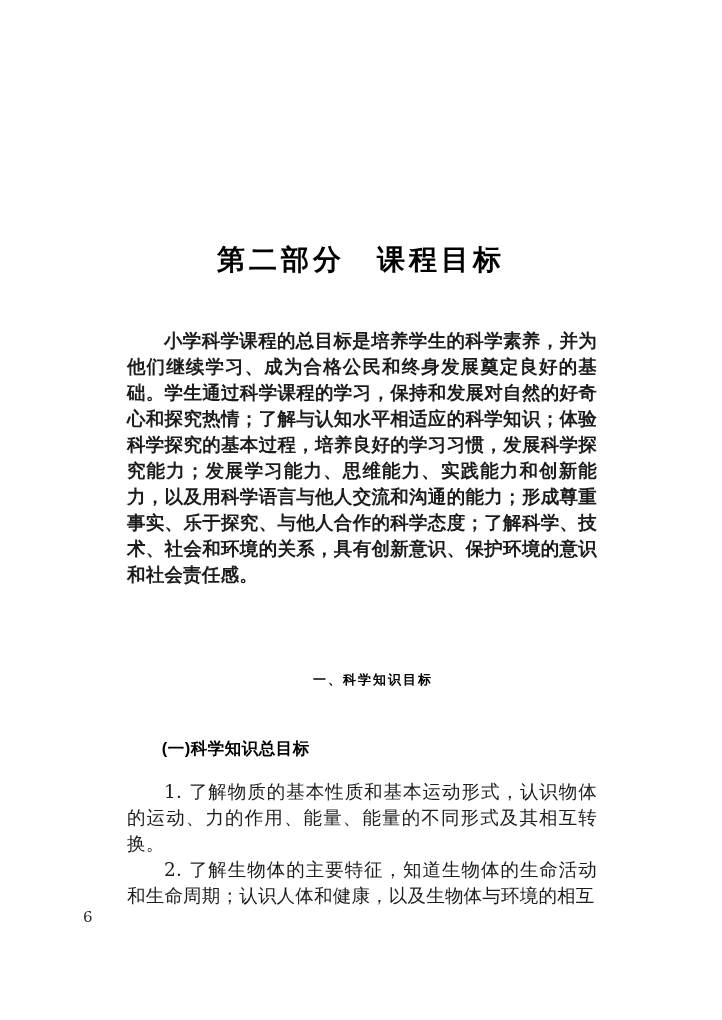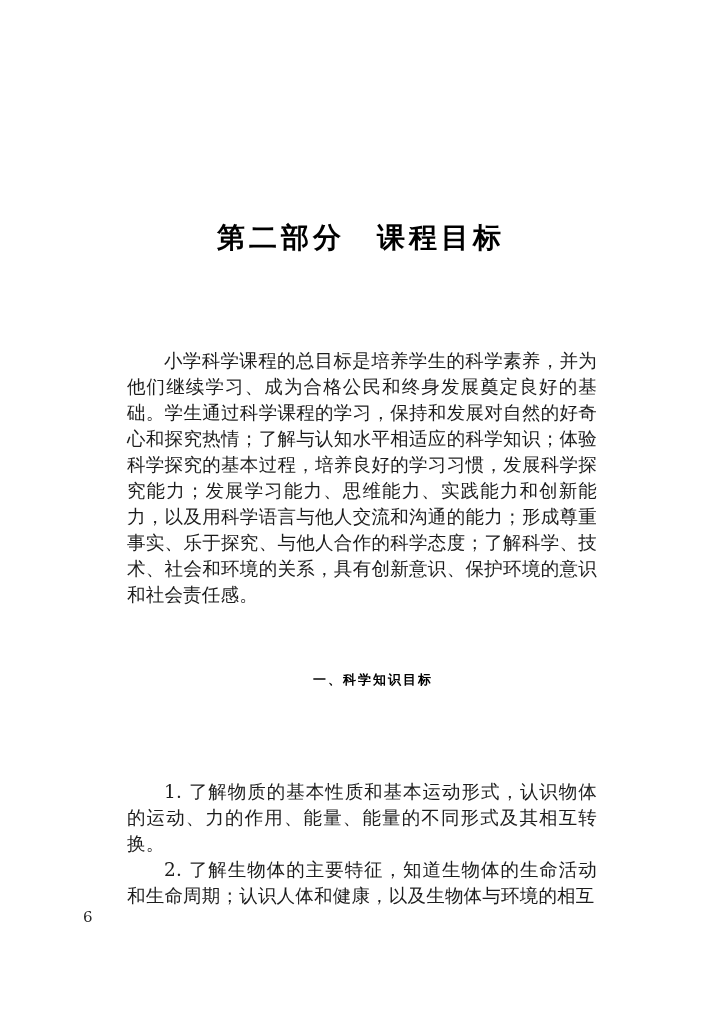--- a/index.html
+++ b/index.html
@@ -11,21 +11,21 @@
     position: relative;
     width: 722px;
     height: 1020px;
     background: #ffffff;
     overflow: hidden;
     font-family: "DejaVu Serif", "Liberation Serif", serif;
     color: #1c1c1c;
   }
   .doc-title {
     position: absolute;
-    top: 219px;
+    top: 241px;
     left: 0;
     width: 722px;
     text-align: center;
     font-family: "Liberation Sans", "DejaVu Sans", sans-serif;
     font-weight: bold;
     font-size: 28px;
     letter-spacing: 4px;
     color: #000000;
     white-space: nowrap;
   }
@@ -38,21 +38,21 @@
     letter-spacing: 0.2px;
     text-align: justify;
     text-justify: inter-character;
     color: #1c1c1c;
   }
   .body-block p {
     margin: 0;
     padding: 0;
     text-indent: 2em;
   }
-  .intro-block { top: 348px; }
+  .intro-block { top: 328px; font-weight: bold; }
   .items-block { top: 779px; }
   .section-heading {
     position: absolute;
     top: 671px;
     left: 0;
     width: 722px;
     text-align: center;
     font-family: "Liberation Sans", "DejaVu Sans", sans-serif;
     font-weight: bold;
     font-size: 13px;
@@ -88,20 +88,21 @@
 <div class="page">
 
   <div class="doc-title">第二部分　课程目标</div>
 
   <div class="body-block intro-block">
     <p>小学科学课程的总目标是培养学生的科学素养，并为他们继续学习、成为合格公民和终身发展奠定良好的基础。学生通过科学课程的学习，保持和发展对自然的好奇心和探究热情；了解与认知水平相适应的科学知识；体验科学探究的基本过程，培养良好的学习习惯，发展科学探究能力；发展学习能力、思维能力、实践能力和创新能力，以及用科学语言与他人交流和沟通的能力；形成尊重事实、乐于探究、与他人合作的科学态度；了解科学、技术、社会和环境的关系，具有创新意识、保护环境的意识和社会责任感。</p>
   </div>
 
   <div class="section-heading">一、科学知识目标</div>
 
+  <div class="subsection-heading">(一)科学知识总目标</div>
 
   <div class="body-block items-block">
     <p>1. 了解物质的基本性质和基本运动形式，认识物体的运动、力的作用、能量、能量的不同形式及其相互转换。</p>
     <p>2. 了解生物体的主要特征，知道生物体的生命活动和生命周期；认识人体和健康，以及生物体与环境的相互</p>
   </div>
 
   <div class="page-number">6</div>
 
 </div>
 

